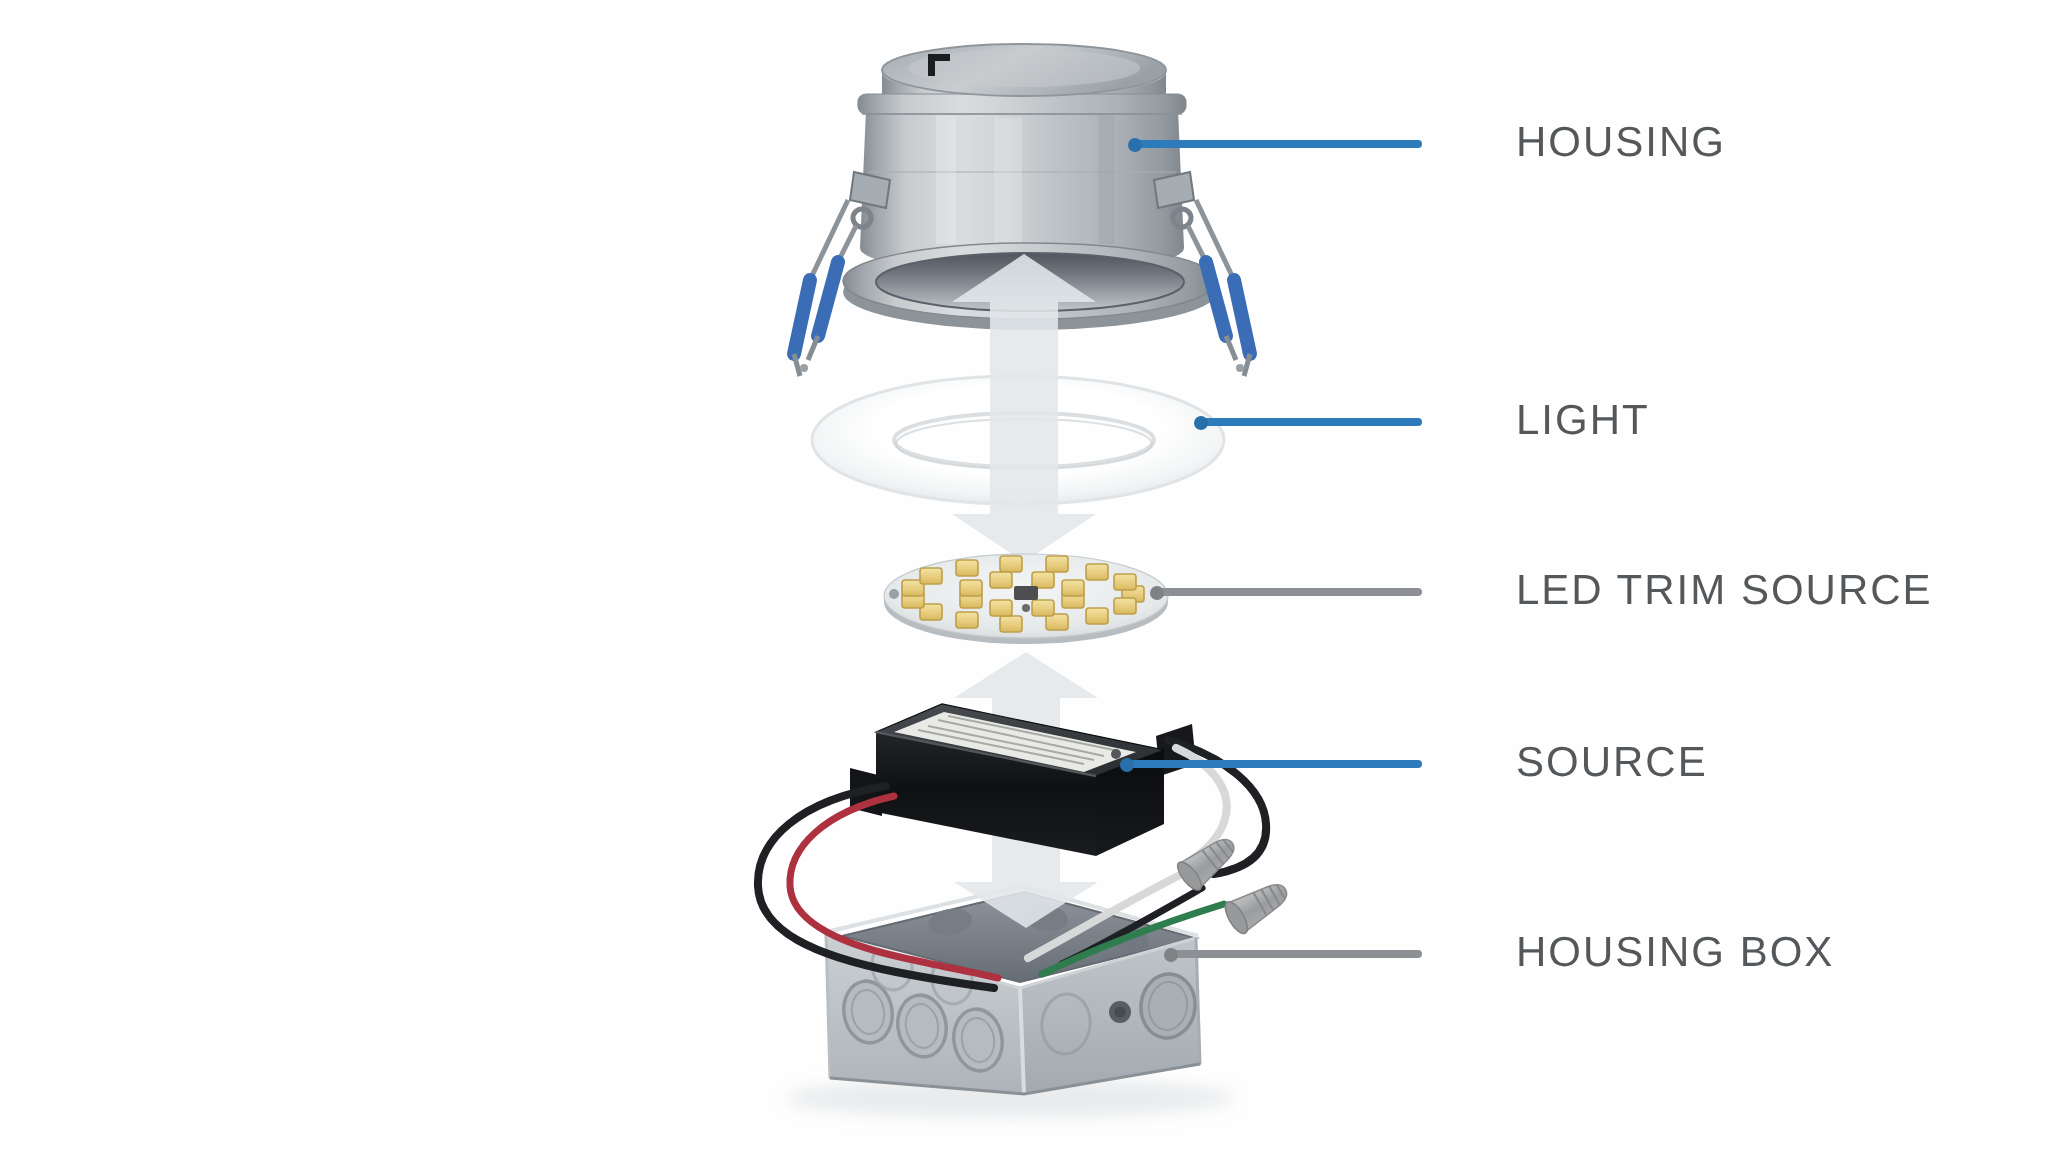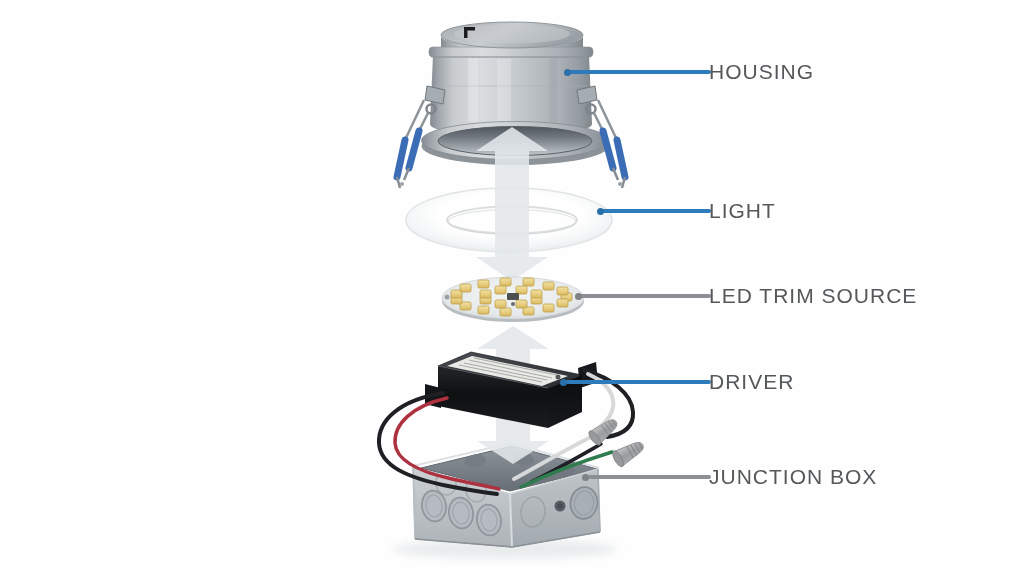--- a/index.html
+++ b/index.html
@@ -3,21 +3,21 @@
 <meta charset="utf-8">
 <style>
   html,body{margin:0;padding:0;}
   body{width:1024px;height:576px;overflow:hidden;font-family:"Liberation Sans",sans-serif;}
   .stage{position:relative;width:1024px;height:576px;background:#fefefe;}
   .stage svg{position:absolute;left:0;top:0;}
   .labels-layer{position:absolute;left:0;top:0;width:100%;height:100%;}
   .callout{position:absolute;left:0;right:0;height:0;}
   .leader{position:absolute;top:-2px;height:4px;border-radius:2px;}
   .leader::before{content:"";position:absolute;left:-2px;top:-1.5px;width:7px;height:7px;border-radius:50%;background:inherit;filter:brightness(.9);}
-  .callout-text{position:absolute;left:709px;top:-14px;font-size:21px;line-height:28px;letter-spacing:1px;color:#55585b;white-space:nowrap;}
+  .callout-text{position:absolute;left:758px;top:-14px;font-size:21px;line-height:28px;letter-spacing:1px;color:#55585b;white-space:nowrap;}
 </style>
 </head>
 <body>
 
 <div class="stage">
 
 <svg width="1024" height="576" viewBox="0 0 1024 576">
   <defs>
     <linearGradient id="gm" x1="0" y1="0" x2="1" y2="0">
       <stop offset="0" stop-color="#848b91"></stop>
@@ -282,22 +282,22 @@
     <div class="callout-text">LIGHT</div>
   </div>
 
   <div class="callout" style="top:296px">
     <div class="leader" style="left: 577px; width: 134px; background-color: rgb(140, 144, 148);"></div>
     <div class="callout-text">LED TRIM SOURCE</div>
   </div>
 
   <div class="callout" style="top:382px">
     <div class="leader" style="left: 562px; width: 149px; background-color: rgb(46, 123, 188);"></div>
-    <div class="callout-text">DRIVER</div>
+    <div class="callout-text">SOURCE</div>
   </div>
 
   <div class="callout" style="top:477px">
     <div class="leader" style="left: 584px; width: 127px; background-color: rgb(140, 144, 148);"></div>
-    <div class="callout-text">JUNCTION BOX</div>
+    <div class="callout-text">HOUSING BOX</div>
   </div>
 
 </div>
 </div>
 
 </body></html>

